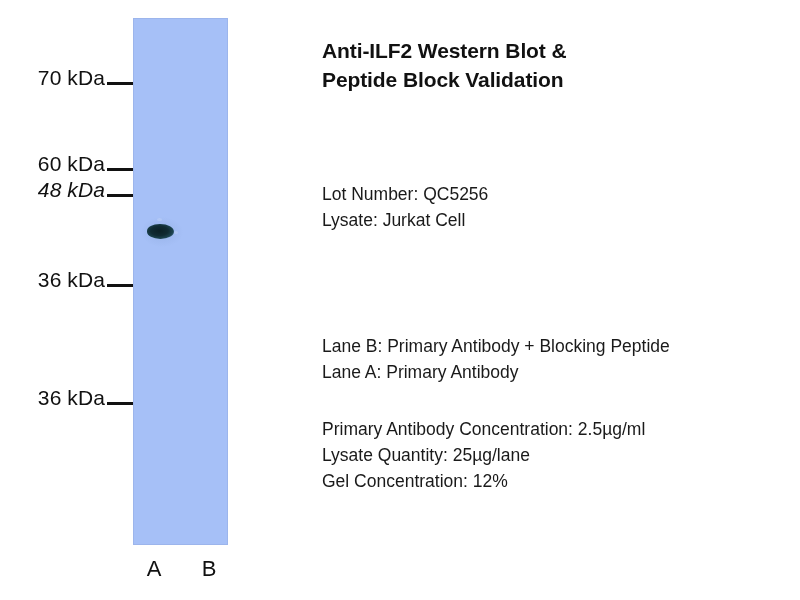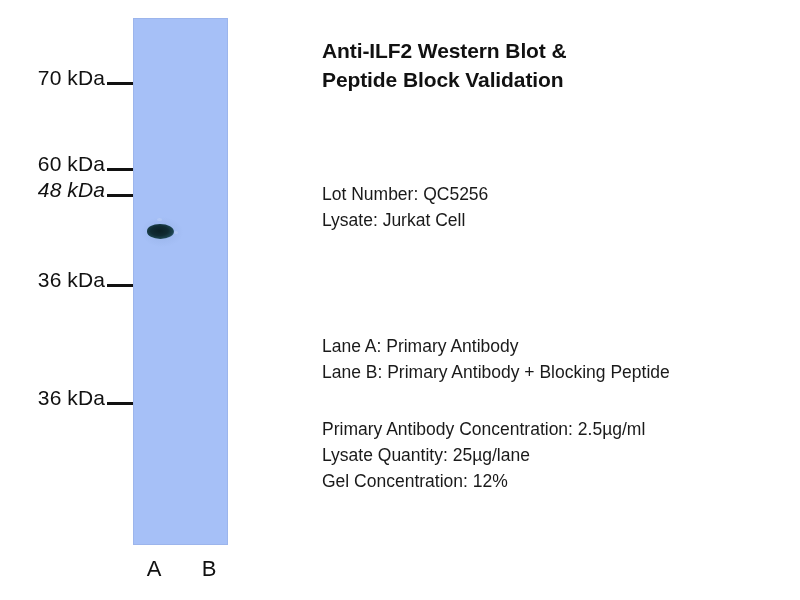--- a/index.html
+++ b/index.html
@@ -183,22 +183,22 @@
     <div>Anti-ILF2 Western Blot &amp;</div>
     <div>Peptide Block Validation</div>
   </div>
 
   <div class="info-block" id="sample-info">
     <div class="info-line">Lot Number: QC5256</div>
     <div class="info-line">Lysate: Jurkat Cell</div>
   </div>
 
   <div class="info-block" id="lane-legend">
+    <div class="info-line">Lane B: Primary Antibody + Blocking Peptide</div>
     <div class="info-line">Lane A: Primary Antibody</div>
-    <div class="info-line">Lane B: Primary Antibody + Blocking Peptide</div>
   </div>
 
   <div class="info-block" id="assay-params">
     <div class="info-line">Primary Antibody Concentration: 2.5µg/ml</div>
     <div class="info-line">Lysate Quantity: 25µg/lane</div>
     <div class="info-line">Gel Concentration: 12%</div>
   </div>
 
 </div>
 

